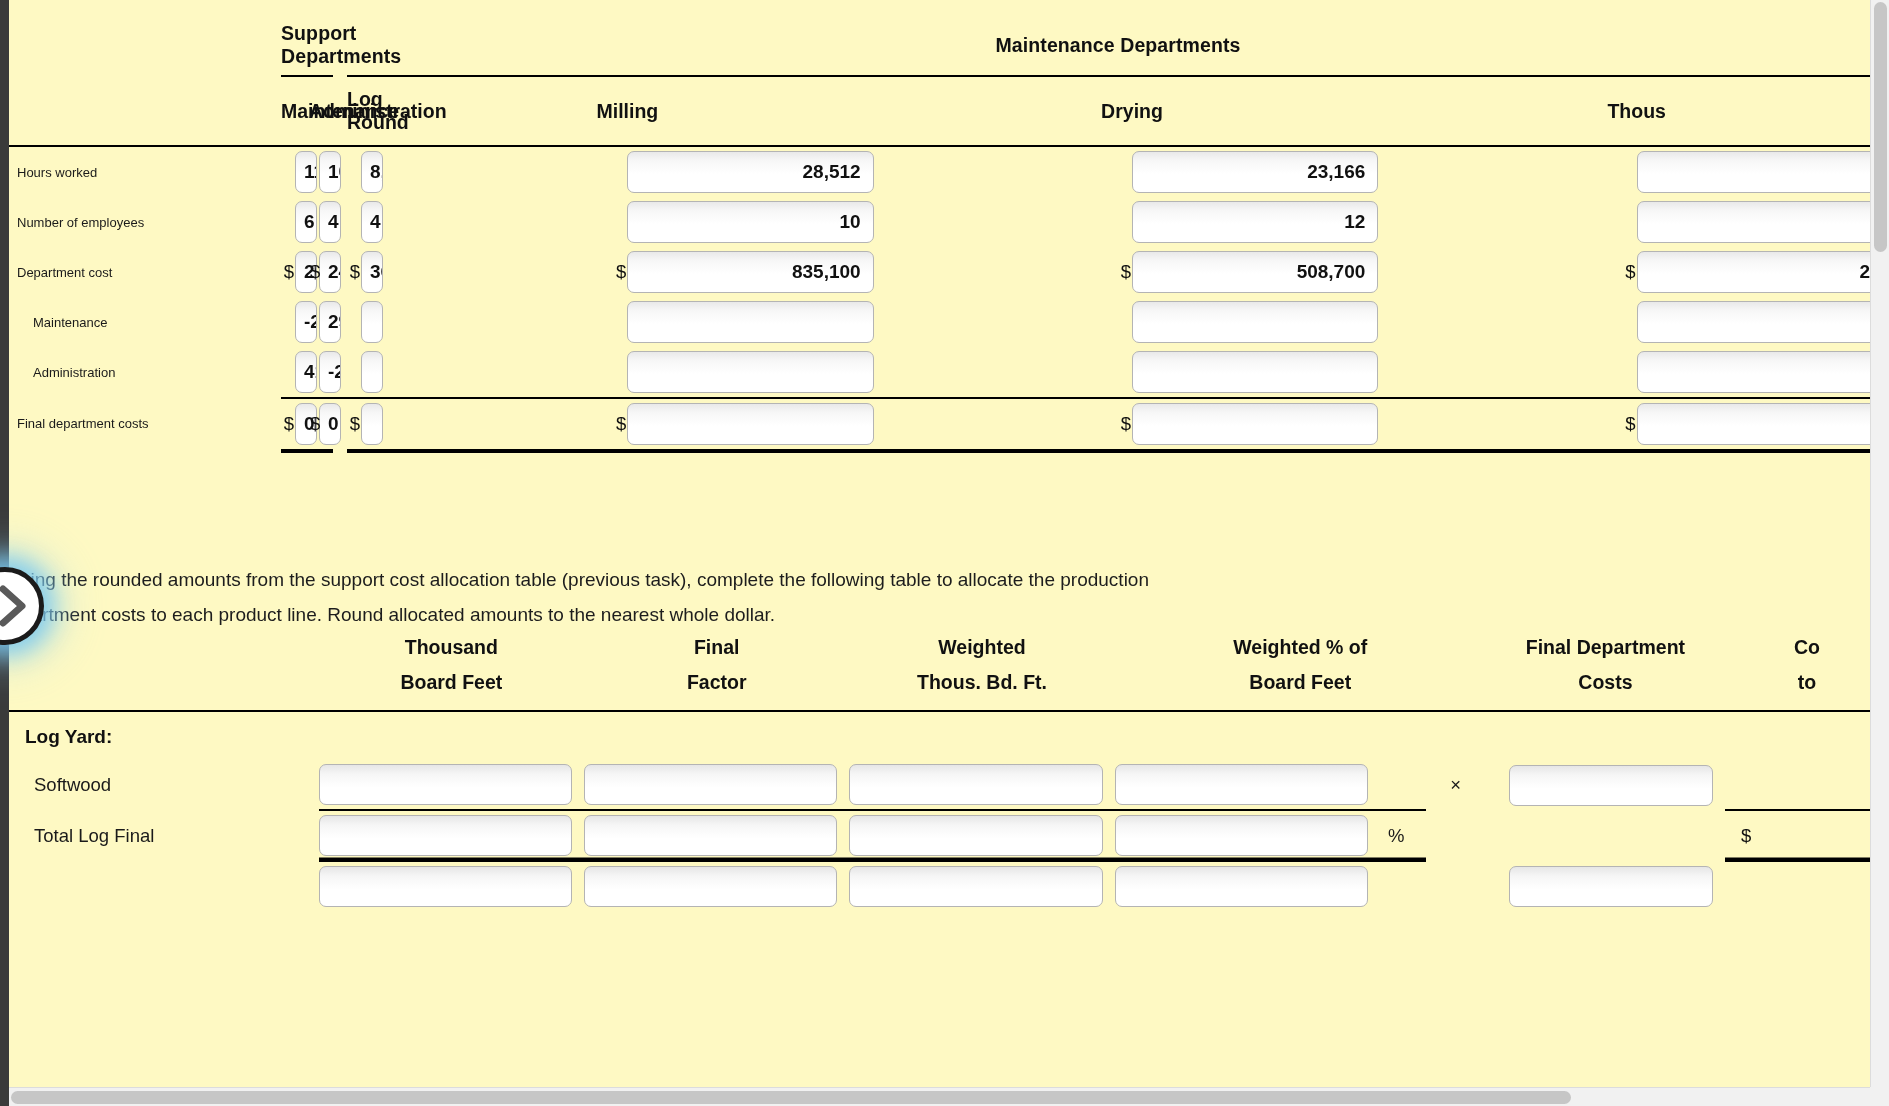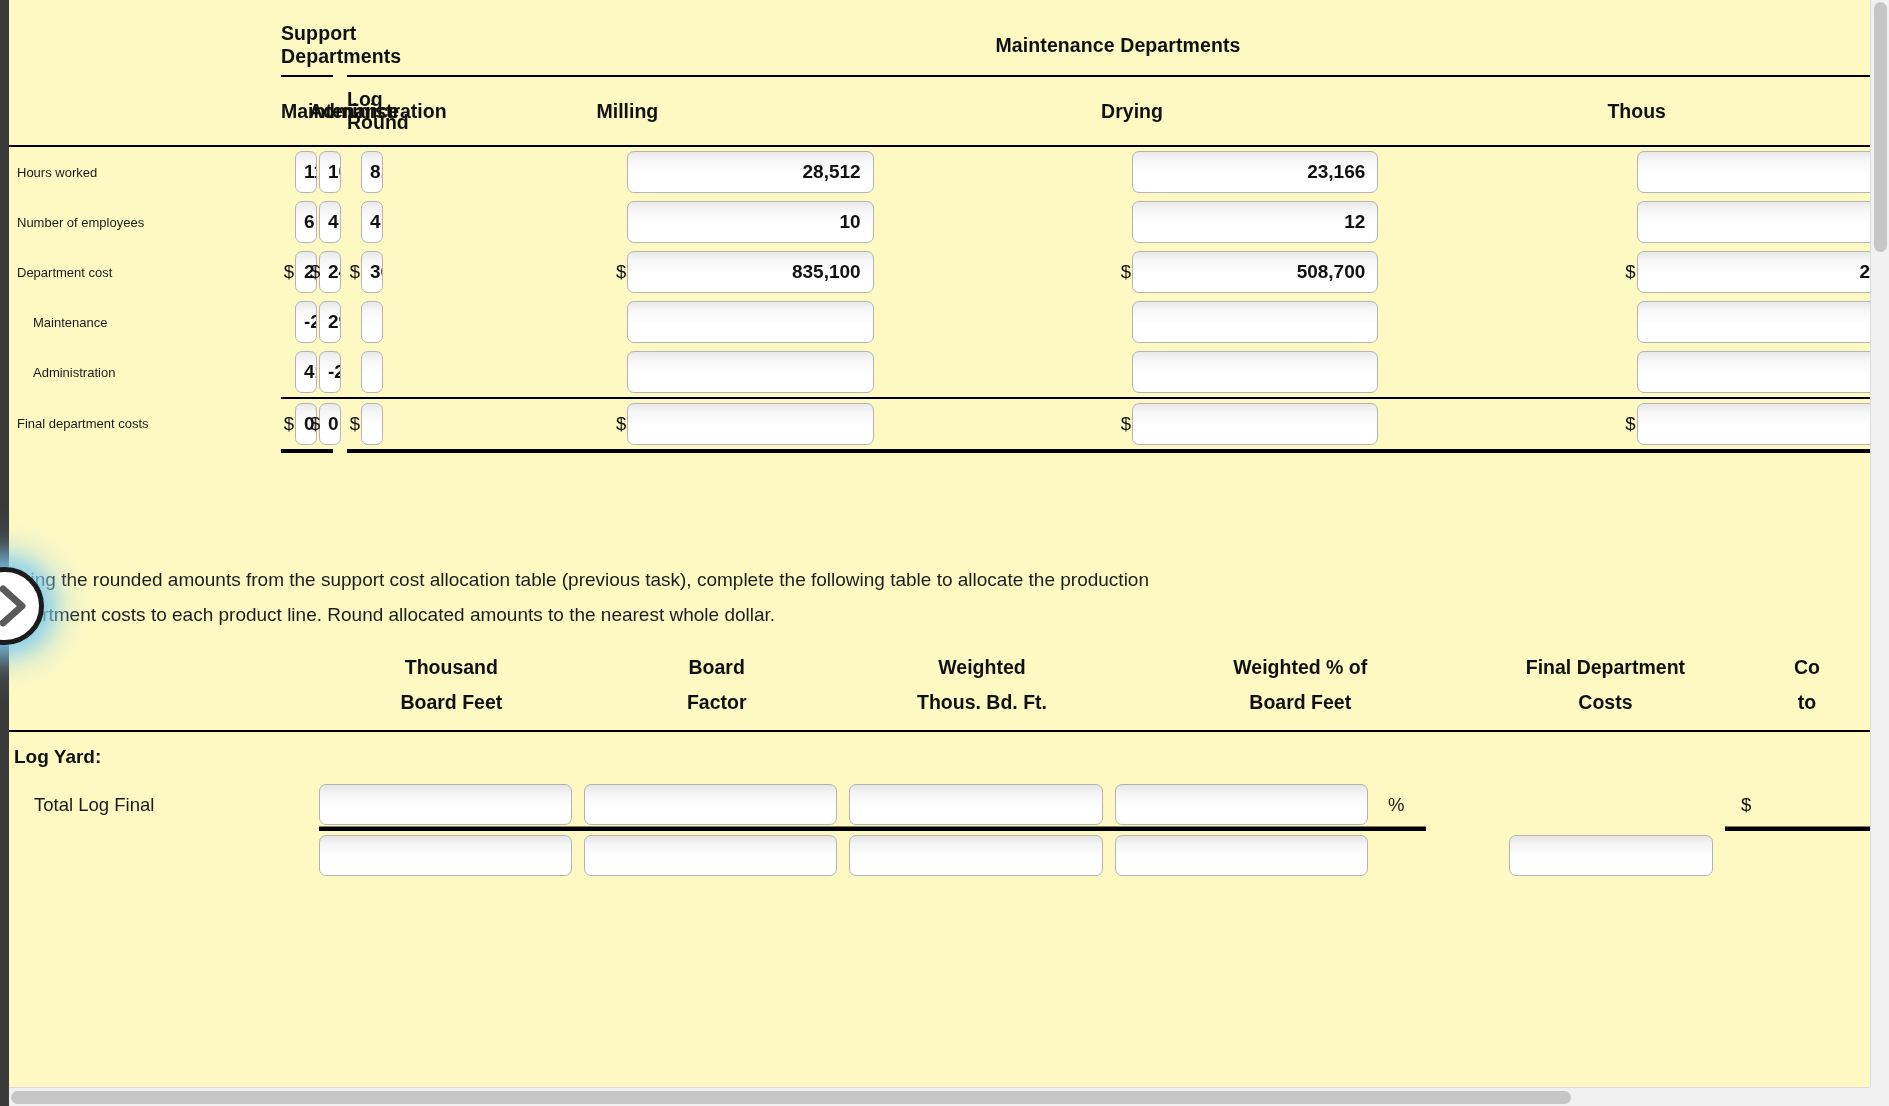--- a/index.html
+++ b/index.html
@@ -128,21 +128,21 @@
     z-index: 40;
     display: flex;
     align-items: center;
     justify-content: center;
   }
   .nav-arrow svg { display: block; margin-left: 16px; }
 
   
   .t2 {
     position: absolute;
-    left: 0; top: 636px;
+    left: 0; top: 616px;
     width: 1520px;
   }
   .t2 table { border-collapse: collapse; width: 1880px; table-layout: fixed; }
   .t2 col.c-lbl   { width: 272px; }
   .t2 col.c-fld   { width: 233px; }
   .t2 col.c-pct   { width: 40px; }
   .t2 col.c-times { width: 53px; }
   .t2 col.c-dol   { width: 20px; }
   .t2 col.c-fdc   { width: 190px; }
   .t2 col.c-dol2  { width: 24px; }
@@ -156,21 +156,21 @@
     line-height: 35px;
     padding: 14px 0 10px 0;
     white-space: nowrap;
   }
   .h2rule td { border-bottom: 2.5px solid #000; }
 
   .grouplabel {
     font-size: 19px;
     font-weight: bold;
     color: #111;
-    padding: 14px 0 12px 5px;
+    padding: 14px 0 12px 16px;
     white-space: nowrap;
   }
   .itemlabel {
     font-size: 18.5px;
     color: #1a1a1a;
     padding: 6px 0 6px 25px;
     white-space: nowrap;
   }
   .sym {
     text-align: center;
@@ -483,21 +483,21 @@
             <col class="c-last">
         </colgroup>
         <tbody id="t2-body">
             <tr class="h2rule">
               <td></td>
               <td class="h2cell" colspan="1">
                 <div>Thousand</div>
                 <div>Board Feet</div>
               </td>
               <td class="h2cell" colspan="1">
-                <div>Board</div>
+                <div>Final</div>
                 <div>Factor</div>
               </td>
               <td class="h2cell" colspan="1">
                 <div>Weighted</div>
                 <div>Thous. Bd. Ft.</div>
               </td>
               <td class="h2cell" colspan="3">
                 <div>Weighted % of</div>
                 <div>Board Feet</div>
               </td>
@@ -506,20 +506,43 @@
                 <div>Costs</div>
               </td>
               <td class="h2cell" colspan="2">
                 <div>Co</div>
                 <div>to</div>
               </td>
             </tr>
             <tr>
               <td class="grouplabel">Log Yard:</td>
               <td colspan="10"></td>
+            </tr>
+            <tr class="rule-single">
+              <td class="itemlabel">Softwood</td>
+              <td class="cp2 r2">
+                <span class="fld2"></span>
+              </td>
+              <td class="cp2 r2">
+                <span class="fld2"></span>
+              </td>
+              <td class="cp2 r2">
+                <span class="fld2"></span>
+              </td>
+              <td class="cp2 r2">
+                <span class="fld2"></span>
+              </td>
+              <td class="sym pct r2"></td>
+              <td class="sym">×</td>
+              <td class="dollarsign"></td>
+              <td class="cp2">
+                <span class="fld2"></span>
+              </td>
+              <td class="dollarsign r2"></td>
+              <td class="r2"></td>
             </tr>
             <tr class="rule-double">
               <td class="itemlabel">Total Log Final</td>
               <td class="cp2 r2">
                 <span class="fld2"></span>
               </td>
               <td class="cp2 r2">
                 <span class="fld2"></span>
               </td>
               <td class="cp2 r2">

